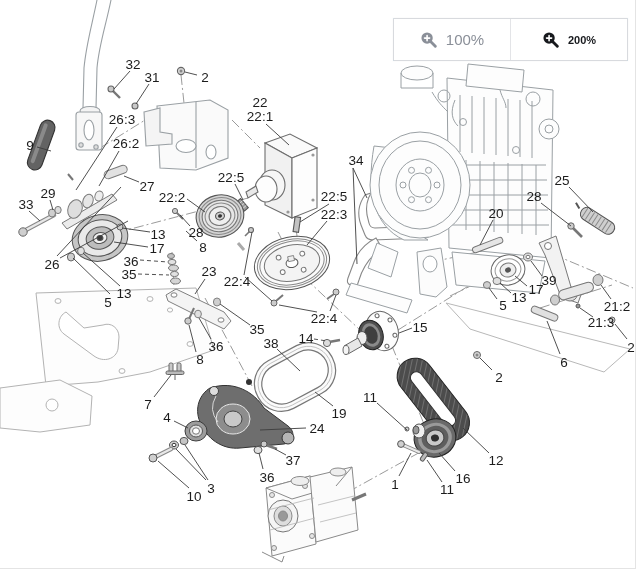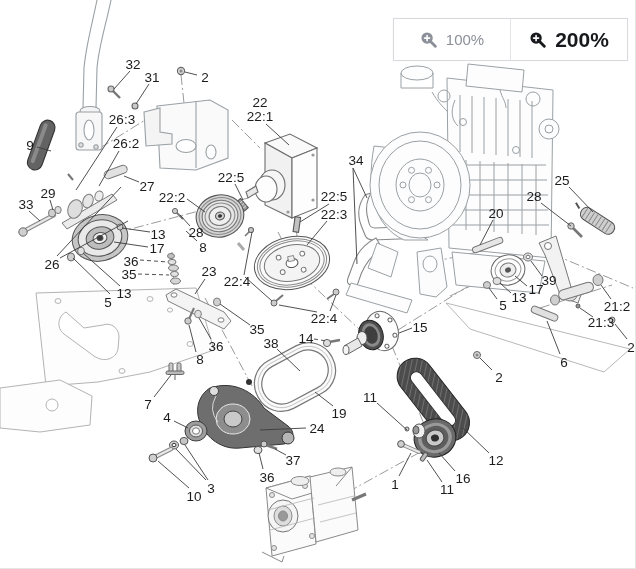--- a/index.html
+++ b/index.html
@@ -18,21 +18,21 @@
     display:flex;align-items:stretch;background:#0369a1;
     border:1px solid #d8dade;border-radius:1px;overflow:hidden;
     box-shadow:0 0 0 1px rgba(0,0,0,0.01);
   }
   .zoom-btn{
     flex:1;display:flex;align-items:center;justify-content:center;gap:9px;
     background:#fff;border:none;cursor:pointer;
     font-family:"Liberation Sans",sans-serif;
   }
   .zoom-btn.inactive{color:#8a8f98;font-size:15px;font-weight:400;}
-  .zoom-btn.active{color:#17191d;font-size:21px;font-weight:700;}
+  .zoom-btn.active{color:#17191d;font-size:11px;font-weight:700;}
   .zoom-divider{width:1px;background:#e3e4e7;}
   .mag{width:17px;height:17px;}
 </style>
 </head>
 <body>
 
 <div class="stage">
 
 <svg id="diagram" width="635" height="568" viewBox="0 0 635 568">
   <defs>

